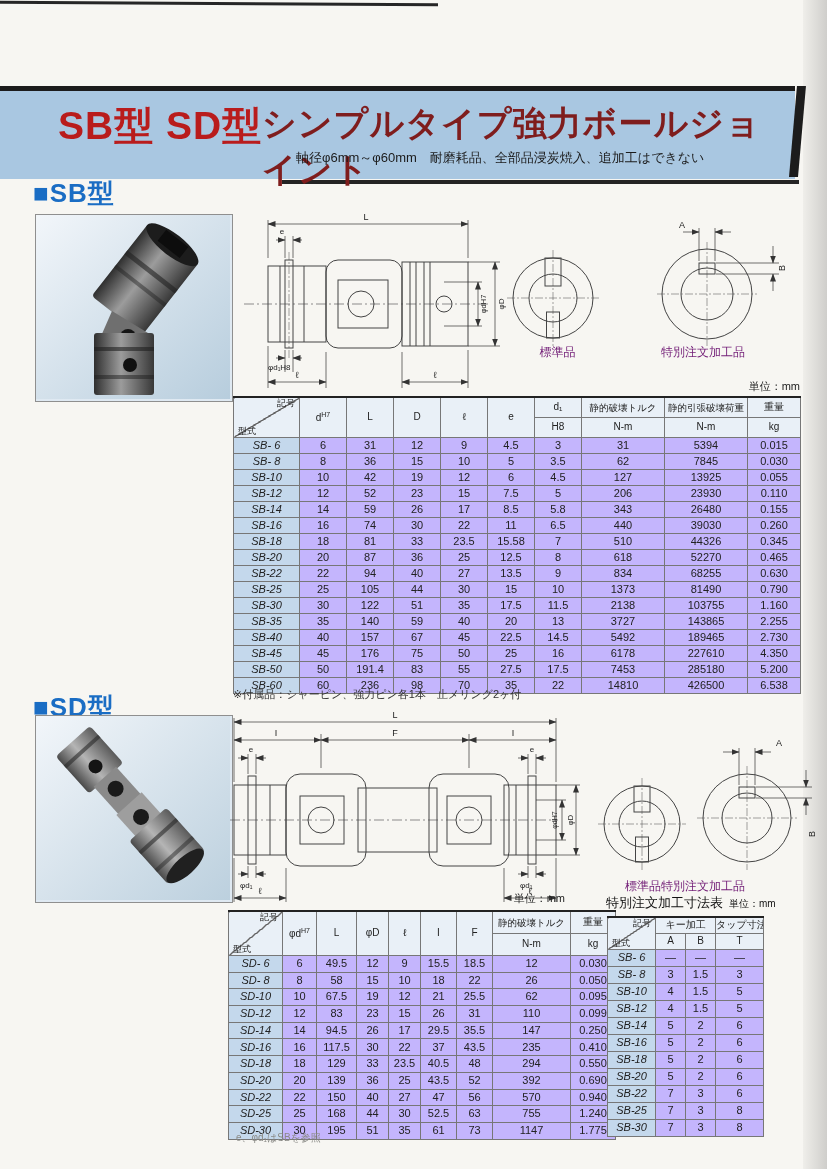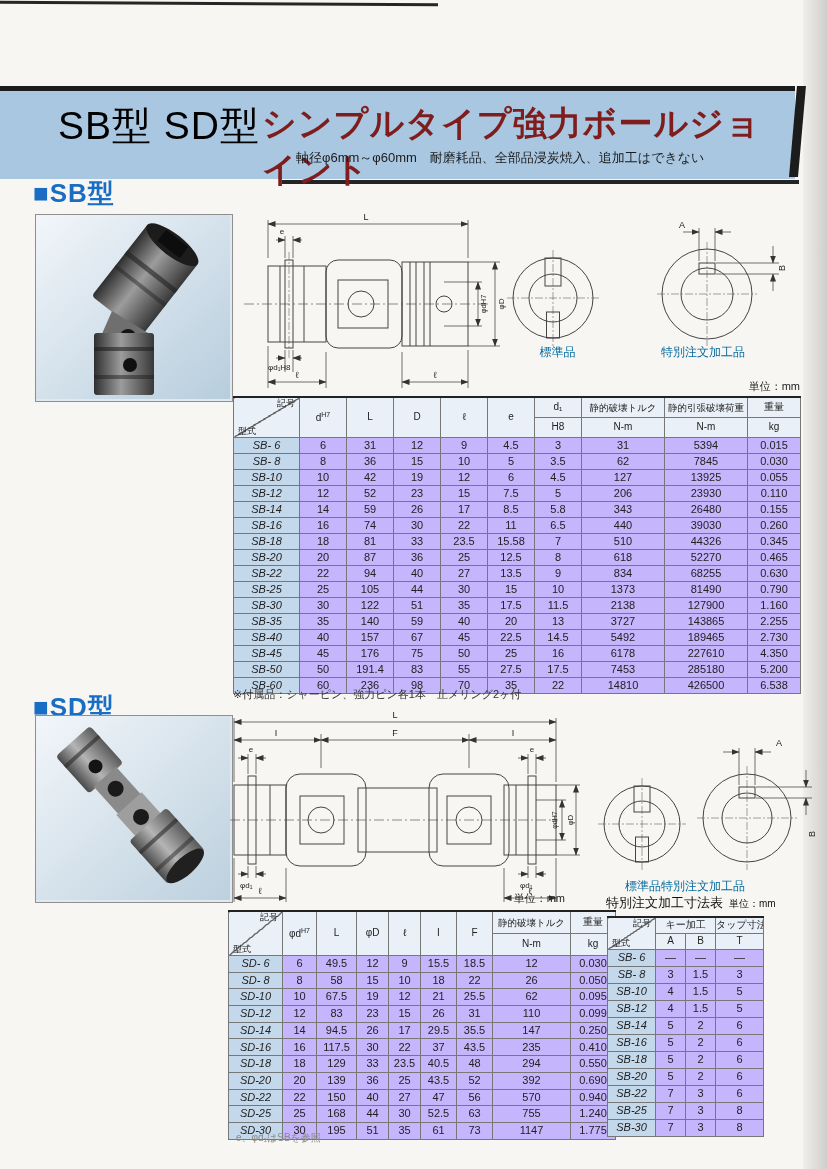--- a/index.html
+++ b/index.html
@@ -8,28 +8,28 @@
   .abs{position:absolute;}
   .scan-top{position:absolute;left:0;top:2px;width:438px;height:3px;background:#262626;transform:skewY(.3deg);}
   .scan-right{position:absolute;right:0;top:0;width:24px;height:100%;
         background:linear-gradient(to right,#efeeea,#cfcecb);}
   
   .title-band{position:absolute;left:0;top:86px;width:795px;height:88px;background:#a9c7e1;
         border-top:5px solid #1c1c1c;}
   .title-band::after{content:'';position:absolute;right:-7px;top:-5px;width:9px;height:103%;
         background:#1c1c1c;transform:skewX(-5deg);}
   .title-band::before{content:'';position:absolute;right:-4px;bottom:-5px;width:65%;height:4px;background:#242424;}
-  .t-models{position:absolute;left:58px;top:8px;font-size:39px;font-weight:normal;color:#000000;letter-spacing:1px;}
+  .t-models{position:absolute;left:58px;top:8px;font-size:39px;font-weight:bold;color:#b91c1c;letter-spacing:1px;}
   .t-name{position:absolute;left:262px;top:10px;font-size:34px;font-weight:bold;color:#7f1d1d;letter-spacing:1px;}
   .t-sub{position:absolute;left:296px;top:58px;font-size:13px;color:#1b1b1b;}
   
   .sec-head{position:absolute;left:33px;color:#1a6dc4;font-size:26px;font-weight:bold;letter-spacing:1px;}
   .photo{position:absolute;width:196px;height:186px;border:1px solid #8f8f8f;background:#dfe9f2;}
   .unit{position:absolute;font-size:11px;color:#222;text-align:right;}
-  .view-label{position:absolute;font-size:12px;color:#0369a1;text-align:center;}
+  .view-label{position:absolute;font-size:12px;color:#701a75;text-align:center;}
   .footnote{position:absolute;font-size:11px;color:#333;}
   .footnote.faint{color:#8a8a86;font-size:10px;}
   
   table{position:absolute;border-collapse:collapse;table-layout:fixed;background:#c4b5fd;
         border:1px solid #444;border-top:2px solid #222;}
   th,td{border:1px solid #777;text-align:center;padding:0;font-size:11px;line-height:1.05;
         overflow:hidden;white-space:nowrap;}
   thead th{background:#e9f0f7;font-weight:normal;font-size:10px;color:#222;}
   thead th.small{font-size:9.5px;}
   td.model{background:#c4d8ec;font-style:italic;}
@@ -350,21 +350,21 @@
         </tr>
         <tr>
           <td class="model">SB-30</td>
           <td>30</td>
           <td>122</td>
           <td>51</td>
           <td>35</td>
           <td>17.5</td>
           <td>11.5</td>
           <td>2138</td>
-          <td>127900</td>
+          <td>103755</td>
           <td>1.160</td>
         </tr>
         <tr>
           <td class="model">SB-35</td>
           <td>35</td>
           <td>140</td>
           <td>59</td>
           <td>40</td>
           <td>20</td>
           <td>13</td>

